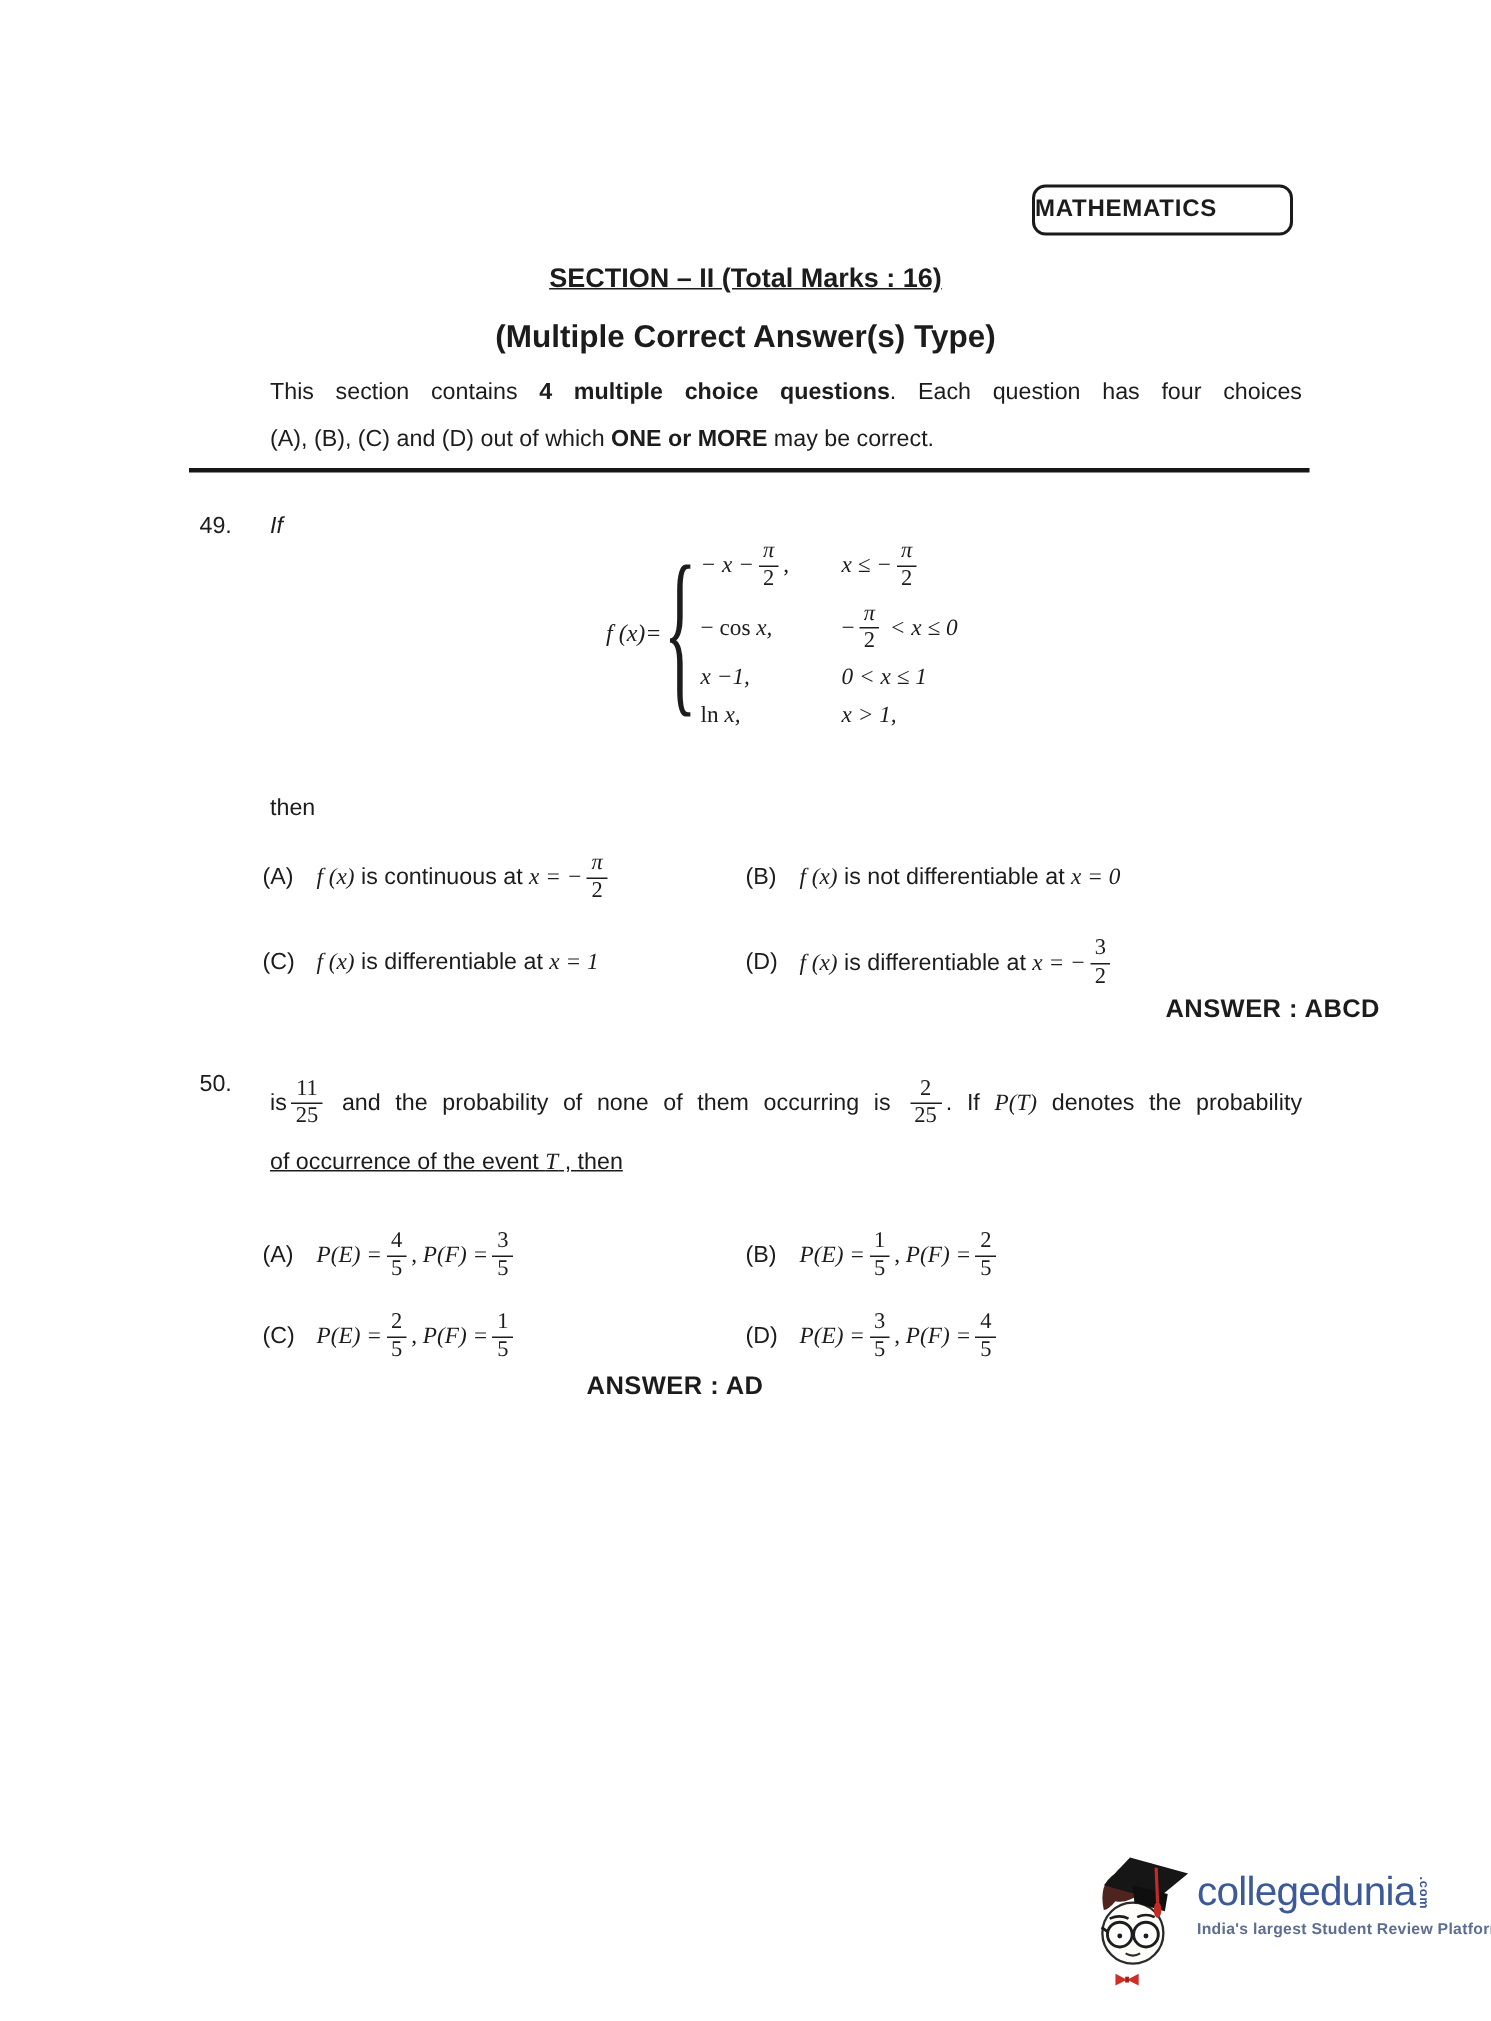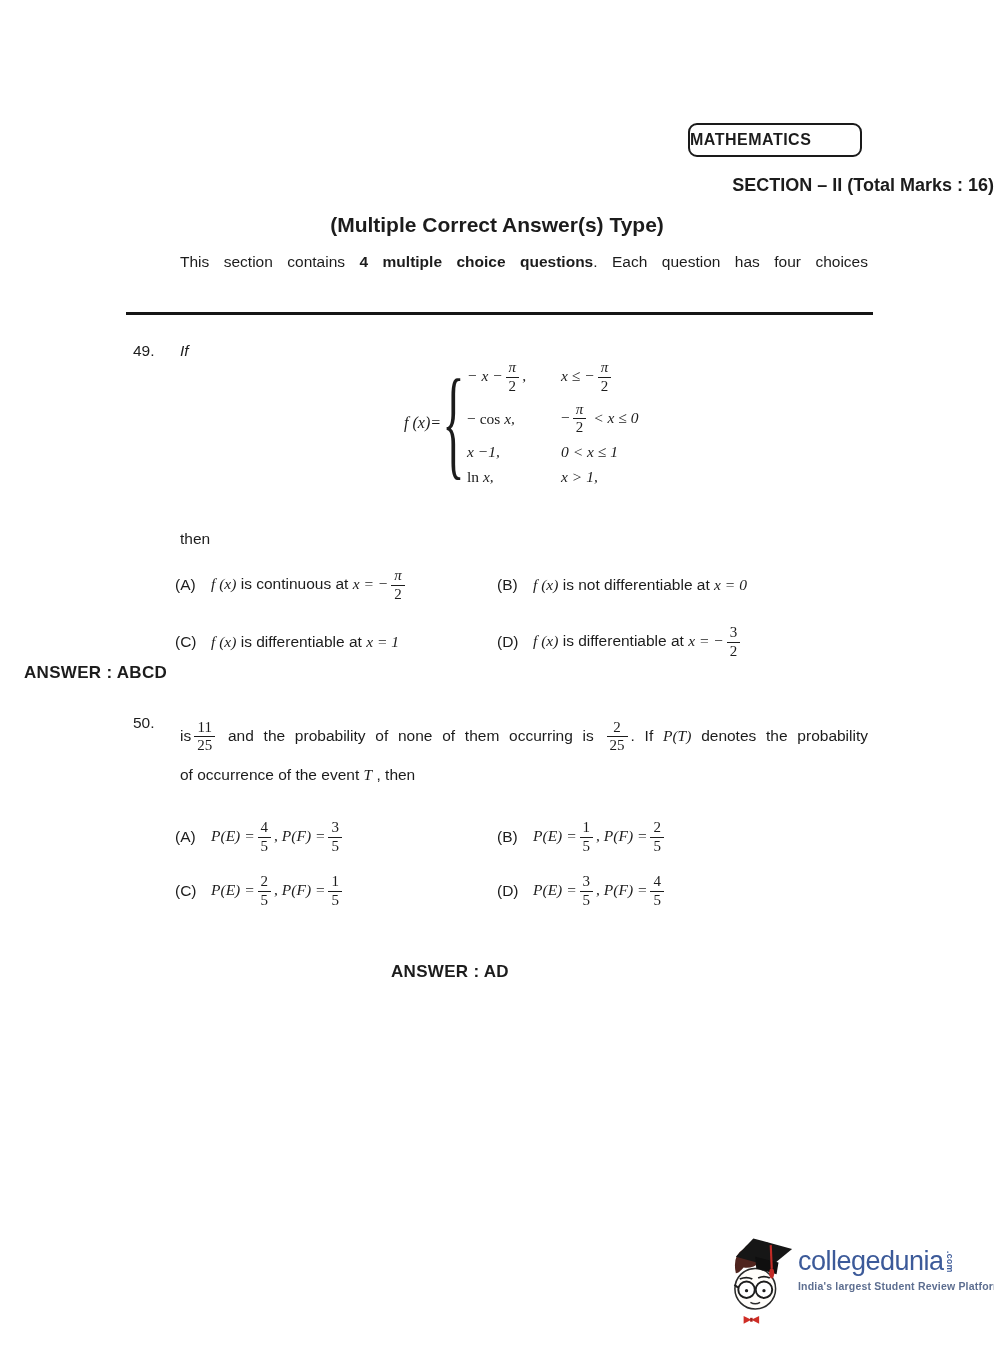--- a/index.html
+++ b/index.html
@@ -30,21 +30,21 @@
   .frac .fn { padding: 0 3px 1px; }
   .frac .fd { border-top: 1.4px solid var(--ink); padding: 1px 3px 0; }
 
   
   .subject-badge {
     left: 688px; top: 123px; width: 174px; height: 34px;
     border: 2px solid #1a1a1a; border-radius: 9px;
     display: flex; align-items: center; justify-content: flex-start;
     font-weight: bold; font-size: 16px; letter-spacing: 0.5px;
   }
-  .sec-title  { left: 0; top: 175px; width: 994px; text-align: right; font-weight: bold; font-size: 18px; }
+  .sec-title  { left: 0; top: 175px; width: 994px; text-align: center; font-weight: bold; font-size: 18px; text-decoration: underline; }
   .sec-sub    { left: 0; top: 213px; width: 994px; text-align: center; font-weight: bold; font-size: 21px; }
 
   .intro { left: 180px; top: 246px; width: 688px; font-size: 15.5px; }
   .intro .line { display: block; line-height: 31px; }
   .just { text-align: justify; text-align-last: justify; }
 
   .rule { left: 126px; top: 312px; width: 747px; height: 3px; background: #161616; }
 
   .q-num  { font-size: 15.5px; }
   .q-lead { font-size: 15.5px; font-style: italic; }
@@ -69,28 +69,28 @@
 
   
   .opt {
     position: absolute; display: flex; align-items: center;
     min-height: 50px; font-size: 15.5px; white-space: nowrap;
   }
   .opt .lbl { width: 36px; flex: none; }
   .opt .opt-body { font-size: 15.5px; }
 
   .ans { position: absolute; font-weight: bold; font-size: 17px; letter-spacing: 0.3px; }
-  .ans-49 { left: 0; top: 663px; width: 920px; text-align: left; padding-left: 24px; }
-  .ans-50 { left: 0; top: 914px; width: 900px; text-align: center; margin-top: 48px; }
+  .ans-49 { left: 0; top: 663px; width: 920px; text-align: right; padding-left: 24px; }
+  .ans-50 { left: 0; top: 914px; width: 900px; text-align: center; }
 
   
   .q50-body { left: 180px; top: 713px; width: 688px; font-size: 15.5px; }
   .q50-body .l1 { display: block; line-height: 29px; }
   .q50-body .l2 { display: block; line-height: 46px; }
-  .q50-body .l3 { display: block; line-height: 31px; }
+  .q50-body .l3 { display: block; line-height: 31px; text-decoration: underline; }
 
   
   .logo { left: 732px; top: 1236px; display: flex; align-items: flex-start; }
   .mascot { width: 62px; height: 90px; flex: none; }
   .logo-right { margin-left: 4px; padding-top: 12px; }
   .brand-row { display: flex; align-items: flex-start; }
   .brand {
     font-size: 27px; font-weight: normal; color: var(--brand-color);
     letter-spacing: -0.5px; line-height: 1;
   }
@@ -108,20 +108,21 @@
 
 <div class="abs subject-badge">
   <span>MATHEMATICS</span>
 </div>
 
 <div class="abs sec-title">SECTION – II (Total Marks : 16)</div>
 <div class="abs sec-sub">(Multiple Correct Answer(s) Type)</div>
 
 <div class="abs intro">
   <span class="line just"><span>This section contains </span><b>4 multiple choice questions</b><span>. Each question has four choices</span></span>
+  <span class="line"><span>(A), (B), (C) and (D) out of which </span><b>ONE or MORE</b><span> may be correct.</span></span>
 </div>
 
 <div class="abs rule"></div>
 
 <div class="abs q-num" style="left:133px; top:342px;">49.</div>
 <div class="abs q-lead" style="left:180px; top:342px;">If</div>
 
 <div class="abs cases-wrap">
   <span class="mi fx-label">f (x)=</span>
   <span class="brace">{</span>

